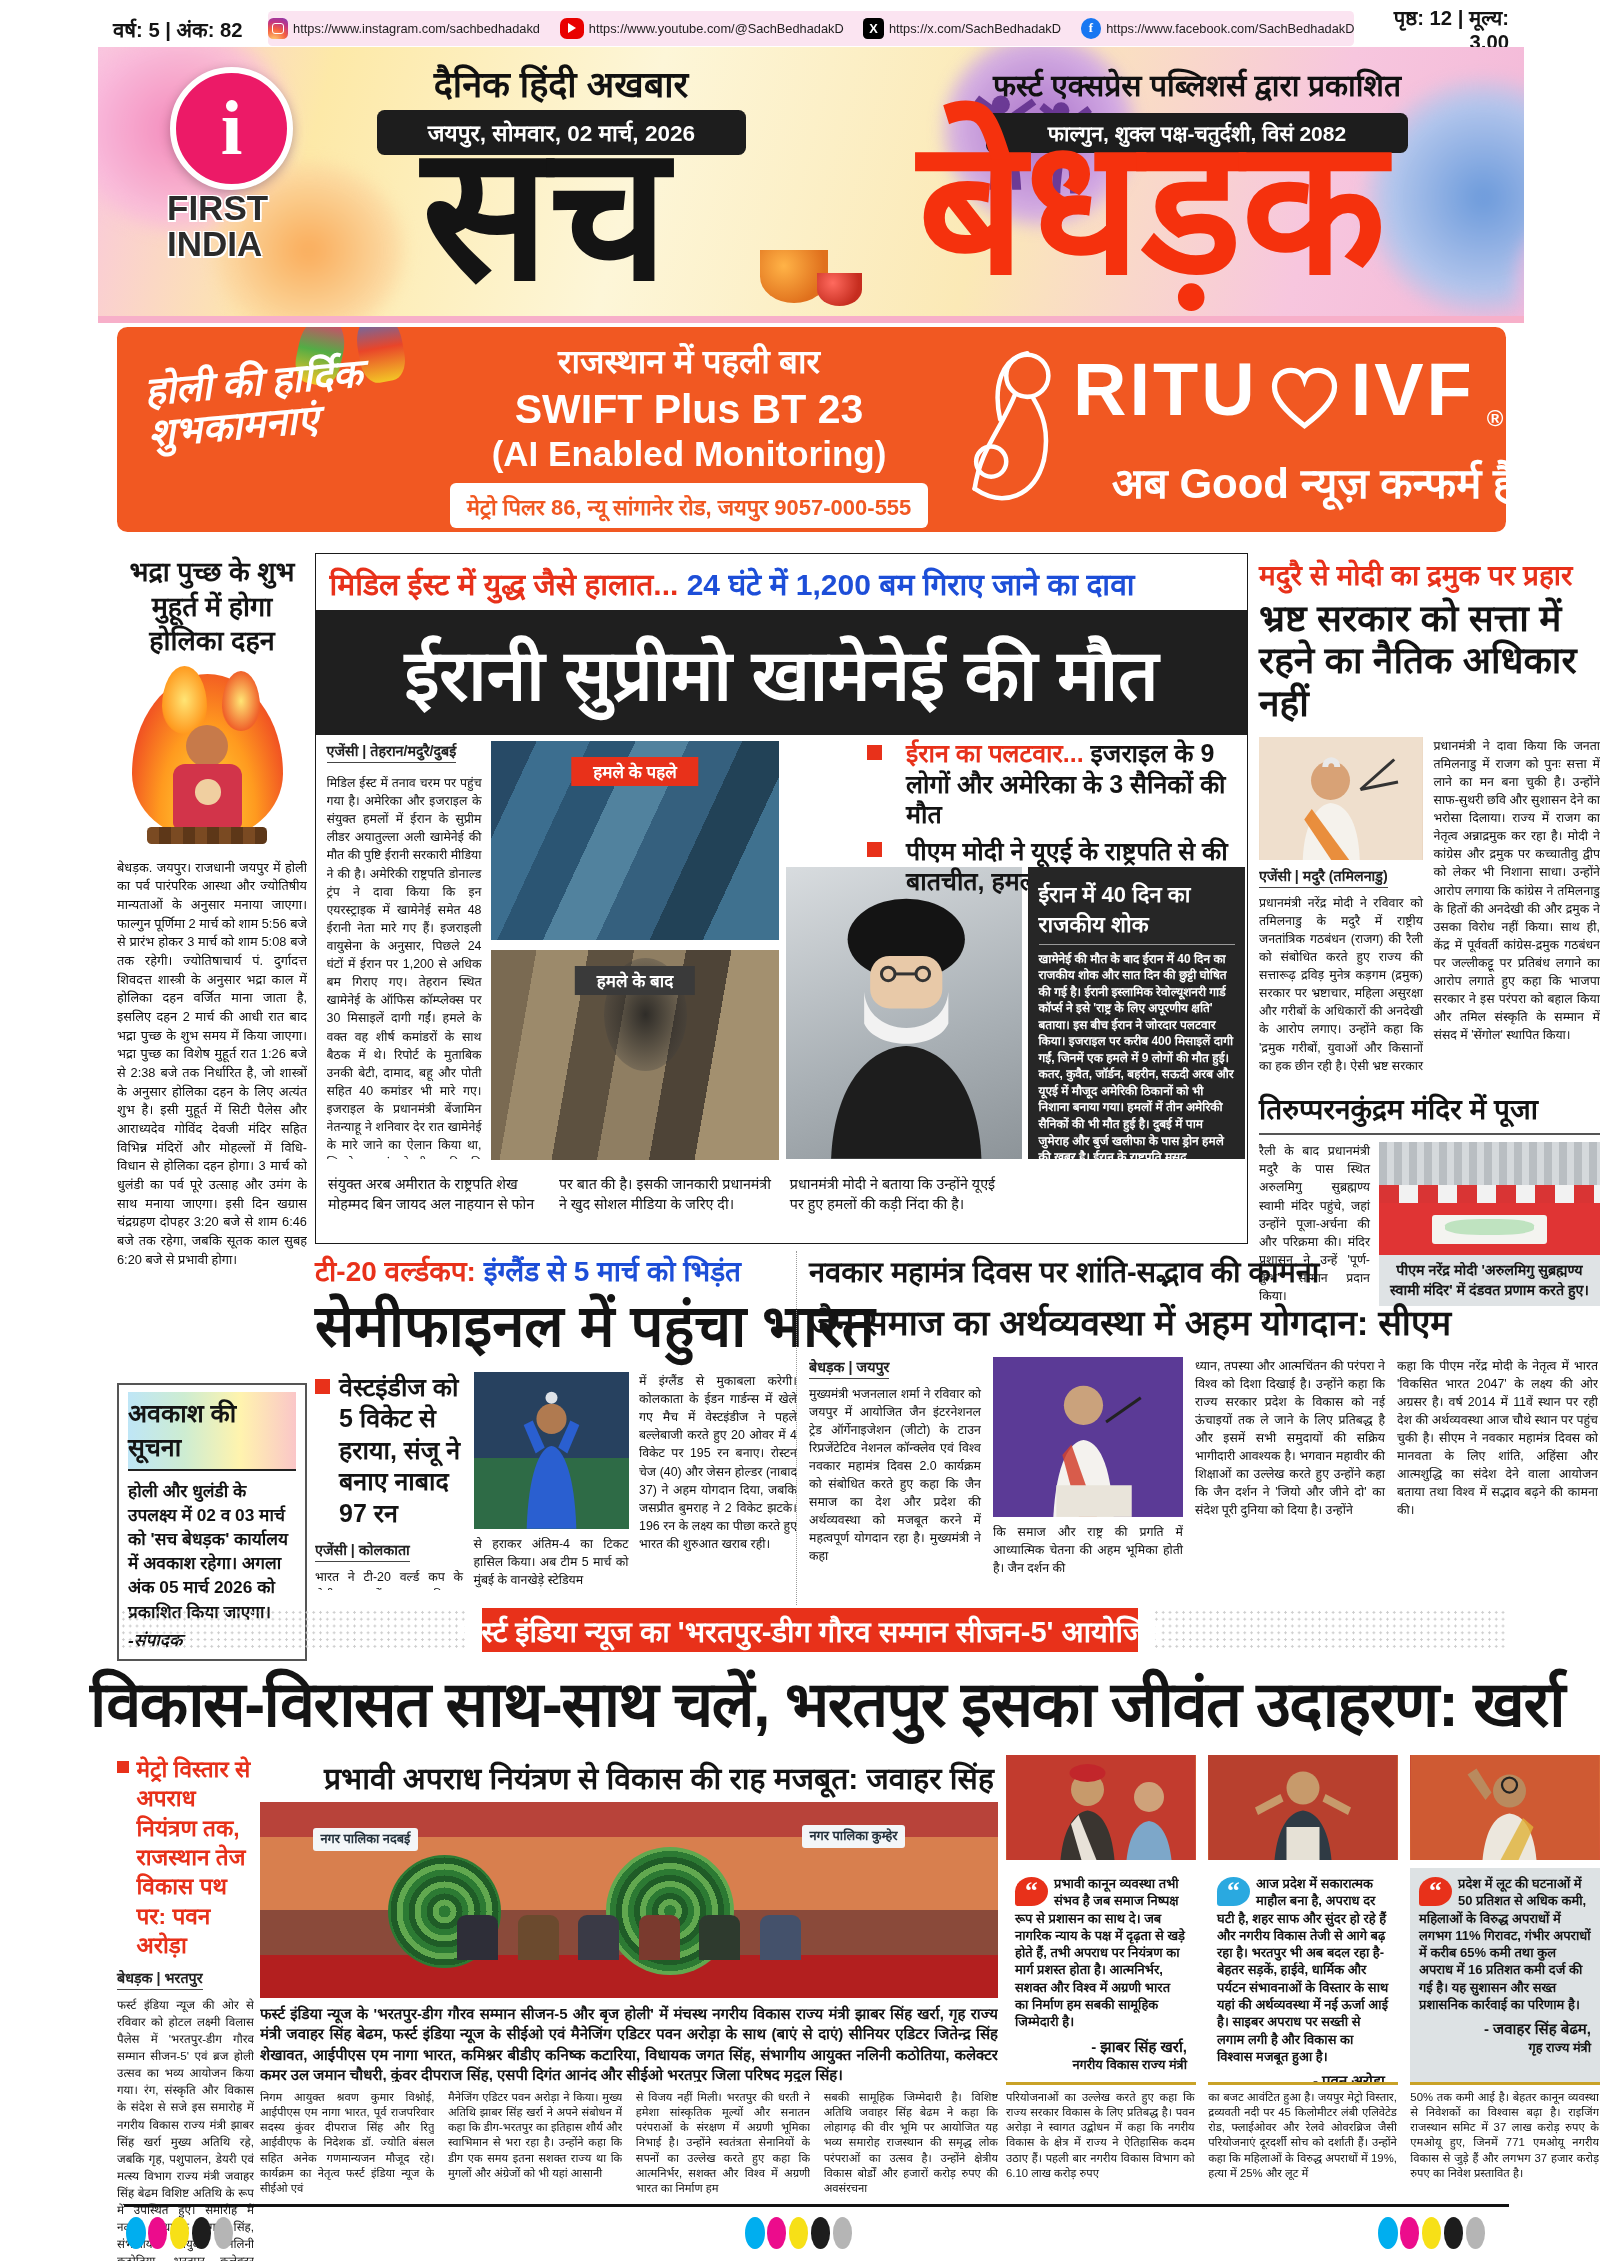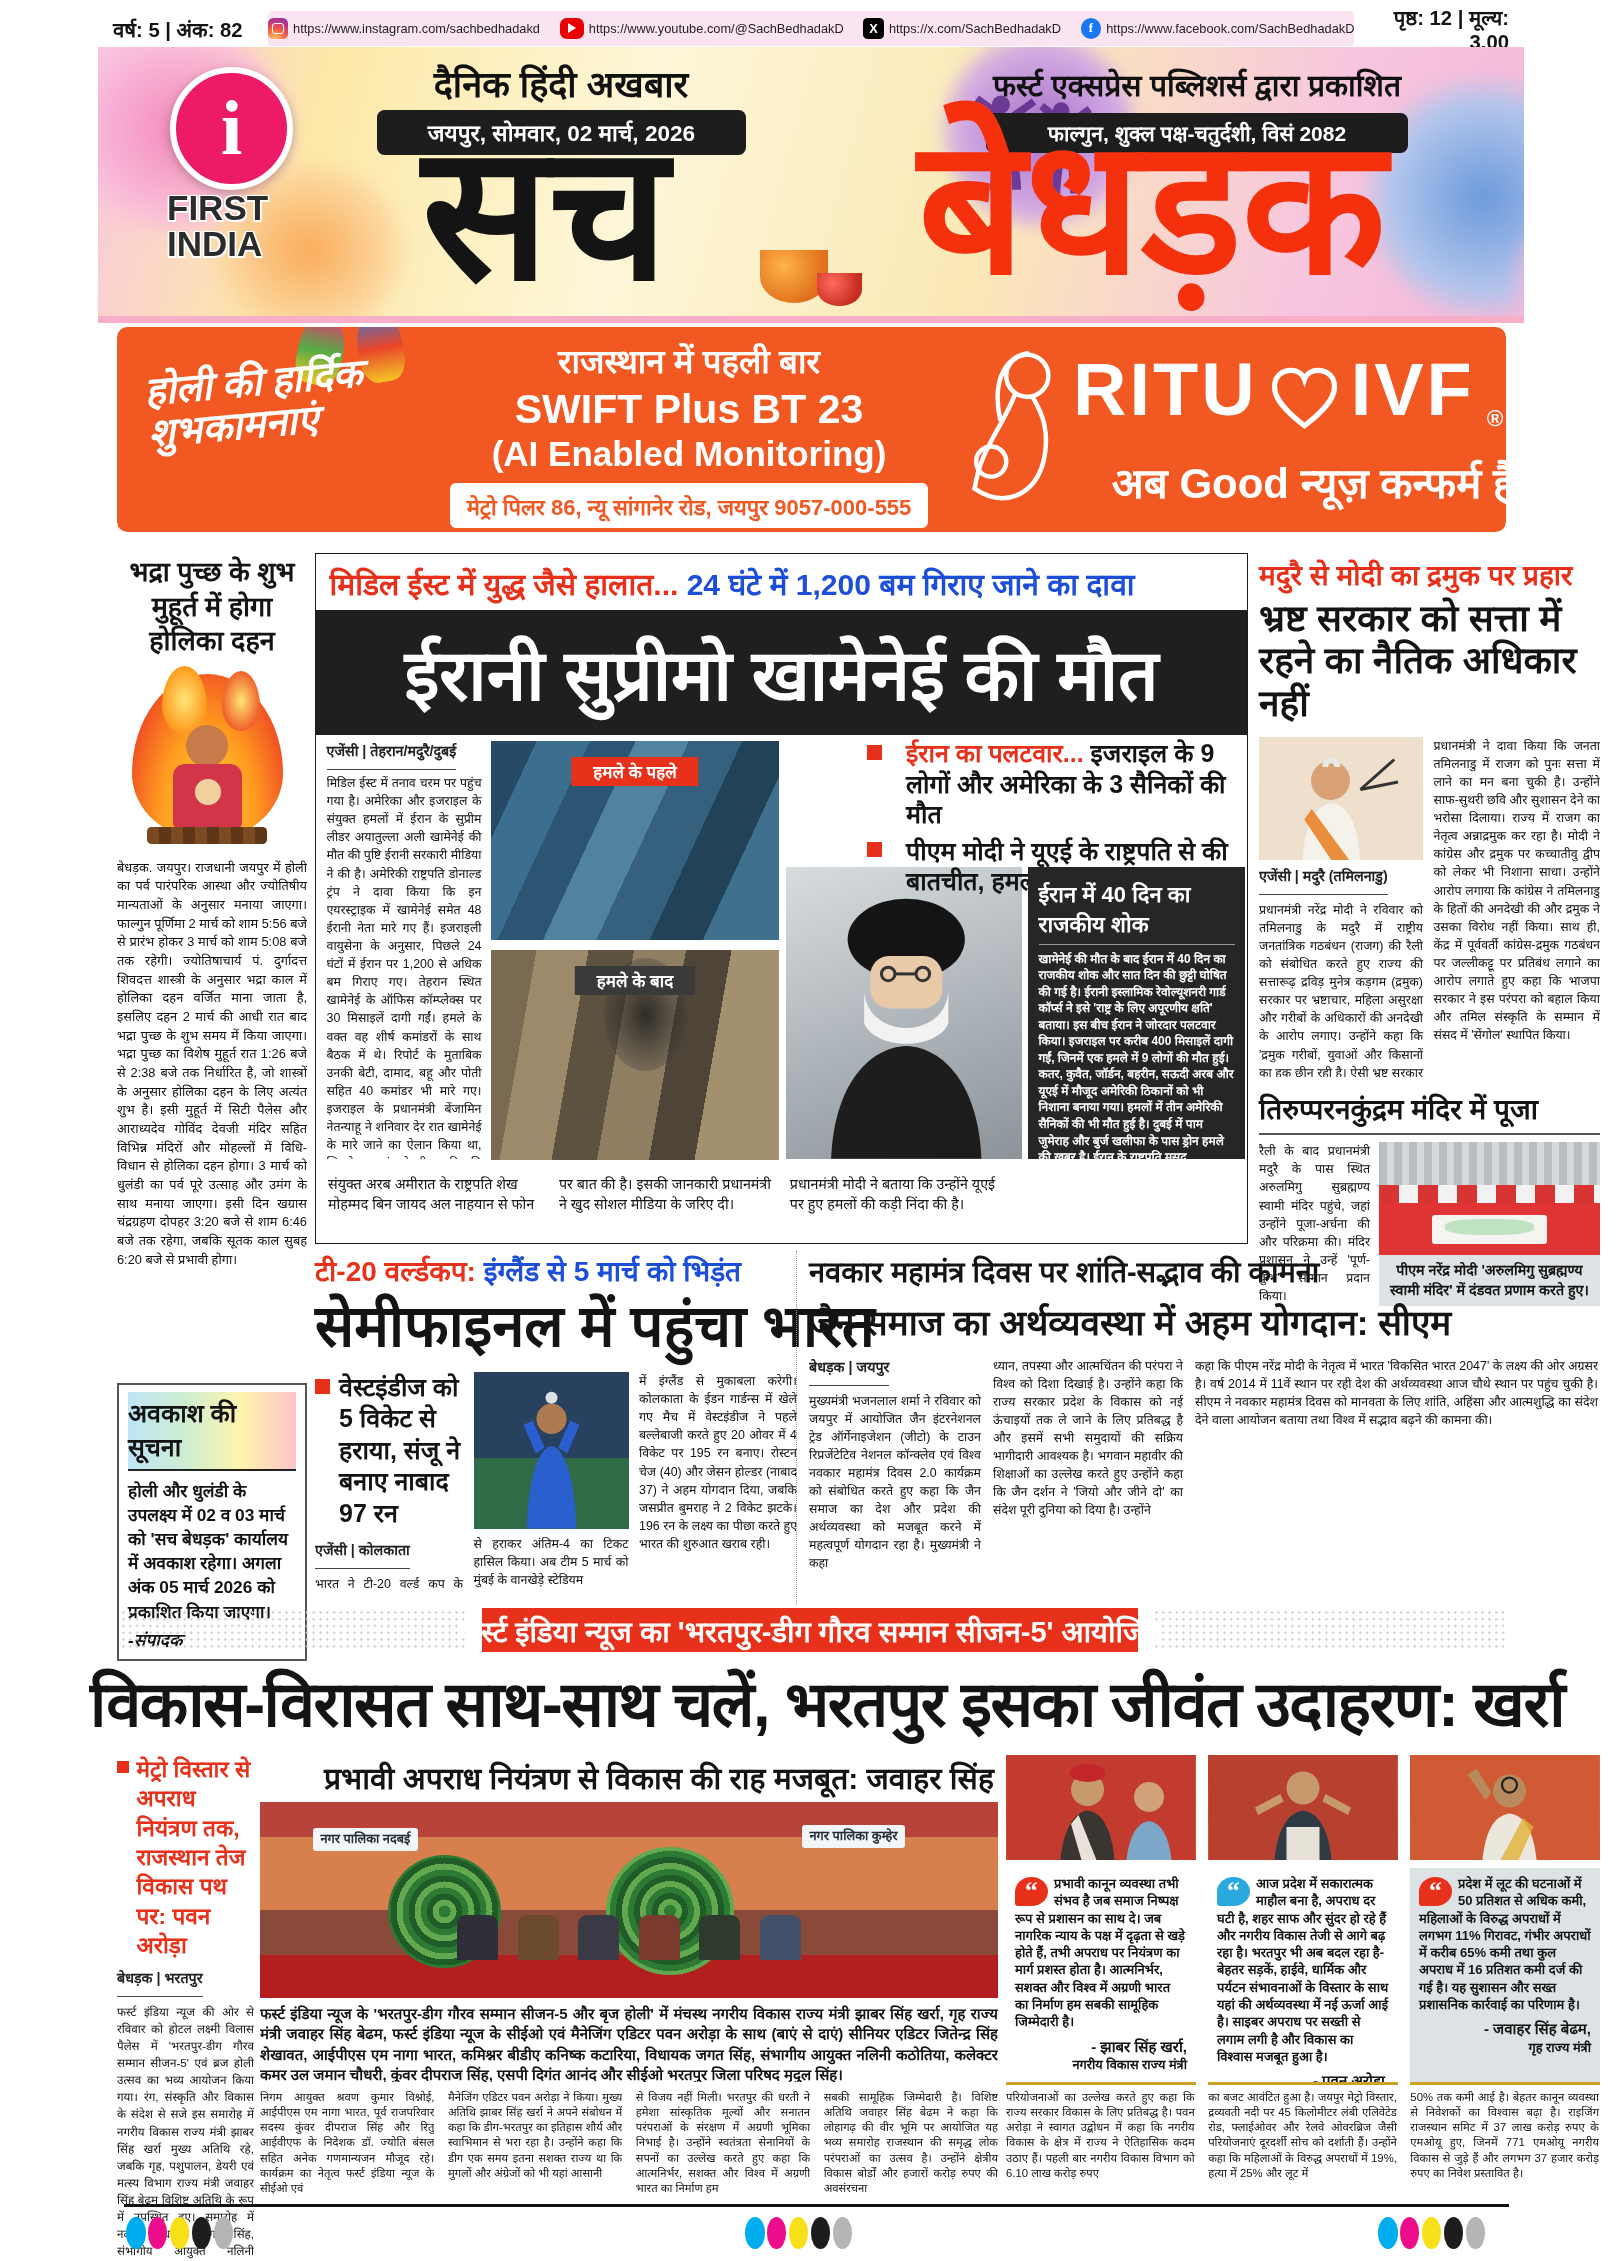--- a/index.html
+++ b/index.html
@@ -54,21 +54,21 @@
   .ad-l1{font-size:33px;} .ad-l2{font-size:41px;margin-top:3px;} .ad-l3{font-size:35px;margin-top:1.5px;}
   .ad-addr{display:inline-block;background:#fff;color:#f15822;font-size:22px;font-weight:800;border-radius:6px;
     padding:7.5px 16.6px;margin-top:9px;}
   .ad-brand{position:absolute;left:956px;top:19.6px;display:flex;align-items:flex-end;gap:12px;font-weight:800;
     font-size:74px;letter-spacing:3px;}
   .ad-slogan{position:absolute;left:933px;top:126px;width:527px;text-align:center;font-size:42px;font-weight:800;}
   .hand-blob{position:absolute;width:45px;height:68px;border-radius:45% 45% 35% 35%;opacity:.9;}
 
   
   .byline{font-size:14.3px;font-weight:800;color:#222;border-bottom:1.5px solid #444;display:inline-block;
-    padding-bottom:9px;margin-bottom:6px;}
+    padding-bottom:2px;margin-bottom:6px;}
   .body{font-size:12.4px;line-height:1.46;color:#101010;}
   .sq{width:15px;height:15px;background:#e8311a;flex:none;margin-top:6.8px;}
 
   
   .leftcol{left:117px;top:555px;width:190px;}
   .hol-head{font-size:27px;font-weight:900;text-align:center;line-height:1.28;}
   .hol-art{position:relative;height:188px;margin:7.5px 0 4.5px;}
   .flame{position:absolute;border-radius:50% 50% 50% 50%/60% 60% 40% 40%;}
   .notice{border:2.3px solid #555;margin-top:12px;padding:7.5px 9px;}
   .notice-title{font-size:25px;font-weight:900;text-align:left;padding:3px 0 6px;border-bottom:2.3px solid #222;
@@ -400,20 +400,33 @@
   </div>
 
   <div class="abs jain">
     <div class="j-kick">नवकार महामंत्र दिवस पर शांति-सद्भाव की कामना</div>
     <div class="j-head">जैन समाज का अर्थव्यवस्था में अहम योगदान: सीएम</div>
     <div class="j-row">
       <div style="width:172px;flex:none;">
         <div class="byline">बेधड़क | जयपुर</div>
         <div class="body just">मुख्यमंत्री भजनलाल शर्मा ने रविवार को जयपुर में आयोजित जैन इंटरनेशनल ट्रेड ऑर्गेनाइजेशन (जीटो) के टाउन रिप्रजेंटेटिव नेशनल कॉन्क्लेव एवं विश्व नवकार महामंत्र दिवस 2.0 कार्यक्रम को संबोधित करते हुए कहा कि जैन समाज का देश और प्रदेश की अर्थव्यवस्था को मजबूत करने में महत्वपूर्ण योगदान रहा है। मुख्यमंत्री ने कहा</div>
       </div>
+      <div style="width:190px;flex:none;">
+        <div class="j-photo">
+          <svg width="190" height="160" viewBox="0 0 252 212">
+            <rect width="252" height="212" fill="#5b3a96"></rect>
+            <circle cx="120" cy="64" r="26" fill="#caa27c"></circle>
+            <path d="M80,212 C84,140 102,112 120,110 C140,112 156,140 160,212 Z" fill="#f4f2ee"></path>
+            <path d="M104,116 L138,212 L114,212 L92,130 Z" fill="#d2422e" opacity=".85"></path>
+            <rect x="84" y="170" width="100" height="42" fill="#e9e4da"></rect>
+            <line x1="150" y1="86" x2="196" y2="54" stroke="#222" stroke-width="4"></line>
+          </svg>
+        </div>
+        <div class="body just">कि समाज और राष्ट्र की प्रगति में आध्यात्मिक चेतना की अहम भूमिका होती है। जैन दर्शन की</div>
+      </div>
       <div class="body just" style="width:190px;flex:none;">ध्यान, तपस्या और आत्मचिंतन की परंपरा ने विश्व को दिशा दिखाई है। उन्होंने कहा कि राज्य सरकार प्रदेश के विकास को नई ऊंचाइयों तक ले जाने के लिए प्रतिबद्ध है और इसमें सभी समुदायों की सक्रिय भागीदारी आवश्यक है। भगवान महावीर की शिक्षाओं का उल्लेख करते हुए उन्होंने कहा कि जैन दर्शन ने 'जियो और जीने दो' का संदेश पूरी दुनिया को दिया है। उन्होंने</div>
       <div class="body just" style="flex:1;">कहा कि पीएम नरेंद्र मोदी के नेतृत्व में भारत 'विकसित भारत 2047' के लक्ष्य की ओर अग्रसर है। वर्ष 2014 में 11वें स्थान पर रही देश की अर्थव्यवस्था आज चौथे स्थान पर पहुंच चुकी है। सीएम ने नवकार महामंत्र दिवस को मानवता के लिए शांति, अहिंसा और आत्मशुद्धि का संदेश देने वाला आयोजन बताया तथा विश्व में सद्भाव बढ़ने की कामना की।</div>
     </div>
   </div>
 
   <div class="abs dotstrip" style="left:120px;top:1609px;width:346px;"></div>
   <div class="abs dotstrip" style="left:1153px;top:1609px;width:354px;"></div>
   <div class="abs banner">फर्स्ट इंडिया न्यूज का 'भरतपुर-डीग गौरव सम्मान सीजन-5' आयोजित</div>
   <div class="abs b-head">विकास-विरासत साथ-साथ चलें, भरतपुर इसका जीवंत उदाहरण: खर्रा</div>
 

